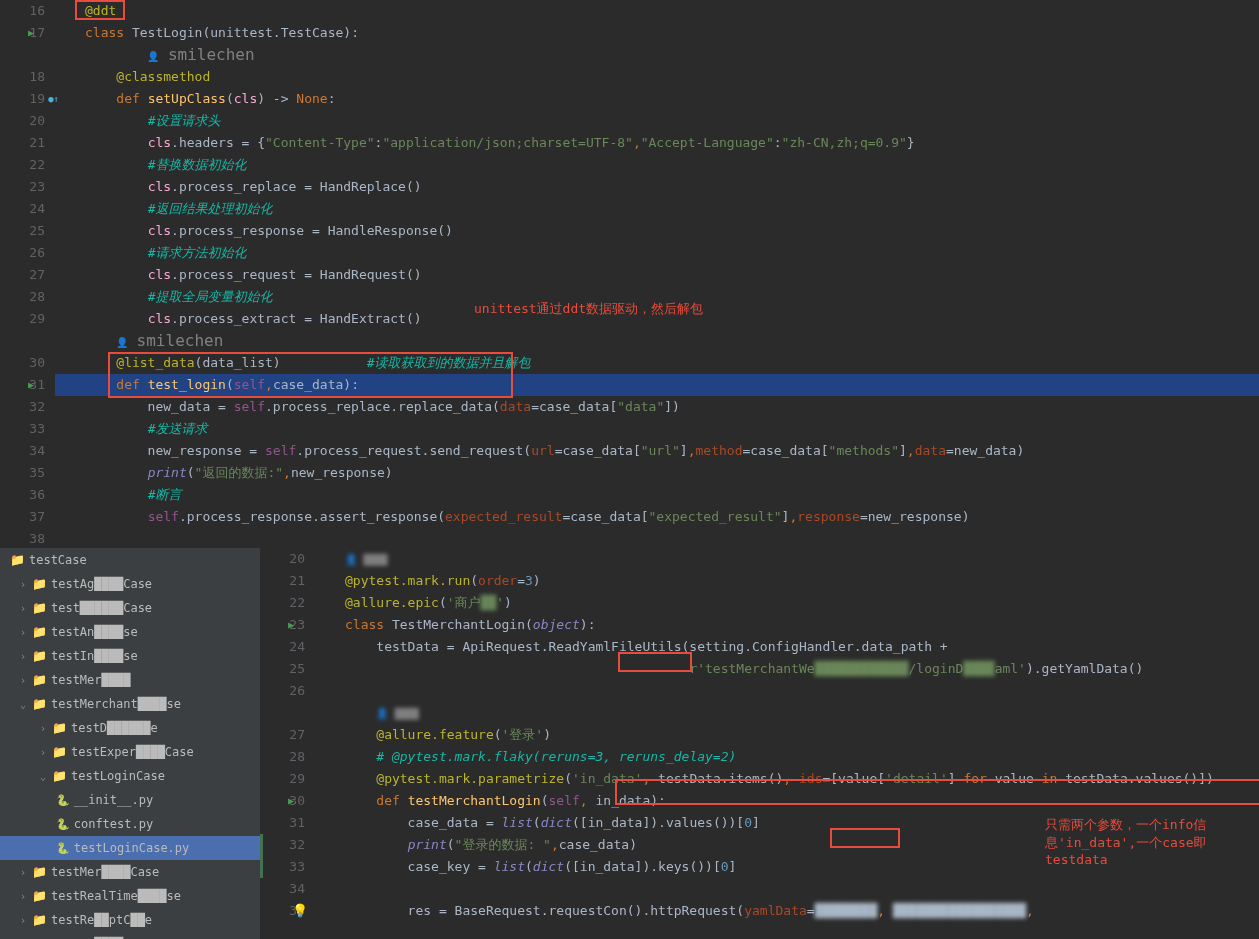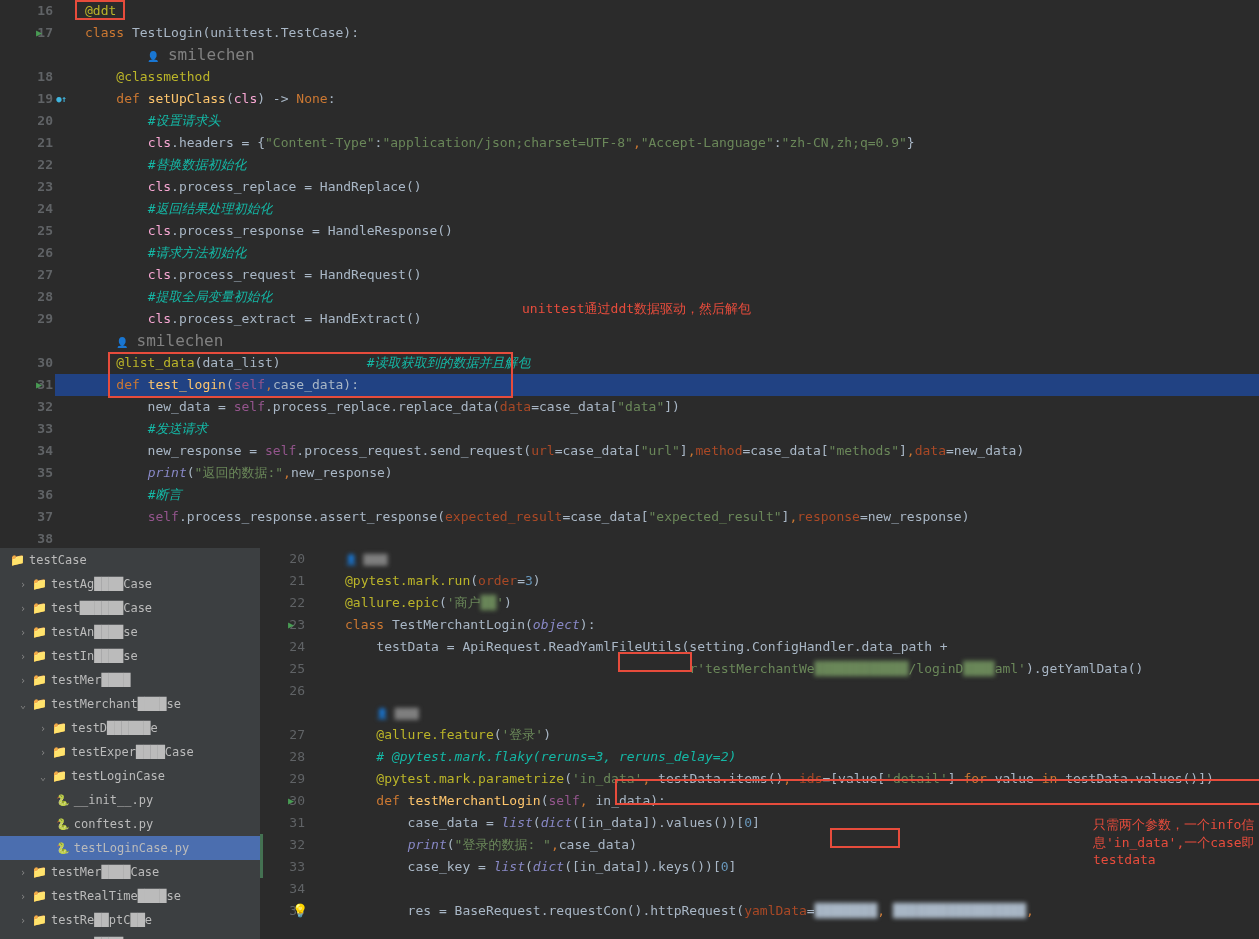--- a/index.html
+++ b/index.html
@@ -28,27 +28,26 @@
   overflow-y: auto;
   font-size: 12px;
 }
 .bottom-editor {
   flex: 1;
   background: #2b2b2b;
   position: relative;
 }
 .gutter {
   position: absolute;
-  left: 8px;
+  left: 0;
   top: 0;
   width: 55px;
   text-align: right;
   color: #606366;
   user-select: none;
-  font-weight: bold;
 }
 .gutter-line {
   height: 22px;
   line-height: 22px;
   padding-right: 10px;
   position: relative;
 }
 .run-icon {
   color: #499C54;
   font-size: 10px;
@@ -99,21 +98,20 @@
 .red-box1 { left: 75px; top: 0px; width: 50px; height: 20px; }
 .red-box2 { left: 108px; top: 352px; width: 405px; height: 46px; }
 .red-box3 { left: 358px; top: 104px; width: 74px; height: 20px; }
 .red-box4 { left: 355px; top: 231px; width: 862px; height: 26px; }
 .red-box5 { left: 570px; top: 280px; width: 70px; height: 20px; }
 .red-text {
   position: absolute;
   color: #e74c3c;
   font-size: 13px;
   z-index: 10;
-  margin-left: 48px;
 }
 .annot1 { left: 474px; top: 300px; }
 .annot3 { left: 785px; top: 268px; }
 .tree-item {
   padding: 3px 0 3px 10px;
   cursor: pointer;
   display: flex;
   align-items: center;
   color: #bbbbbb;
   height: 24px;

